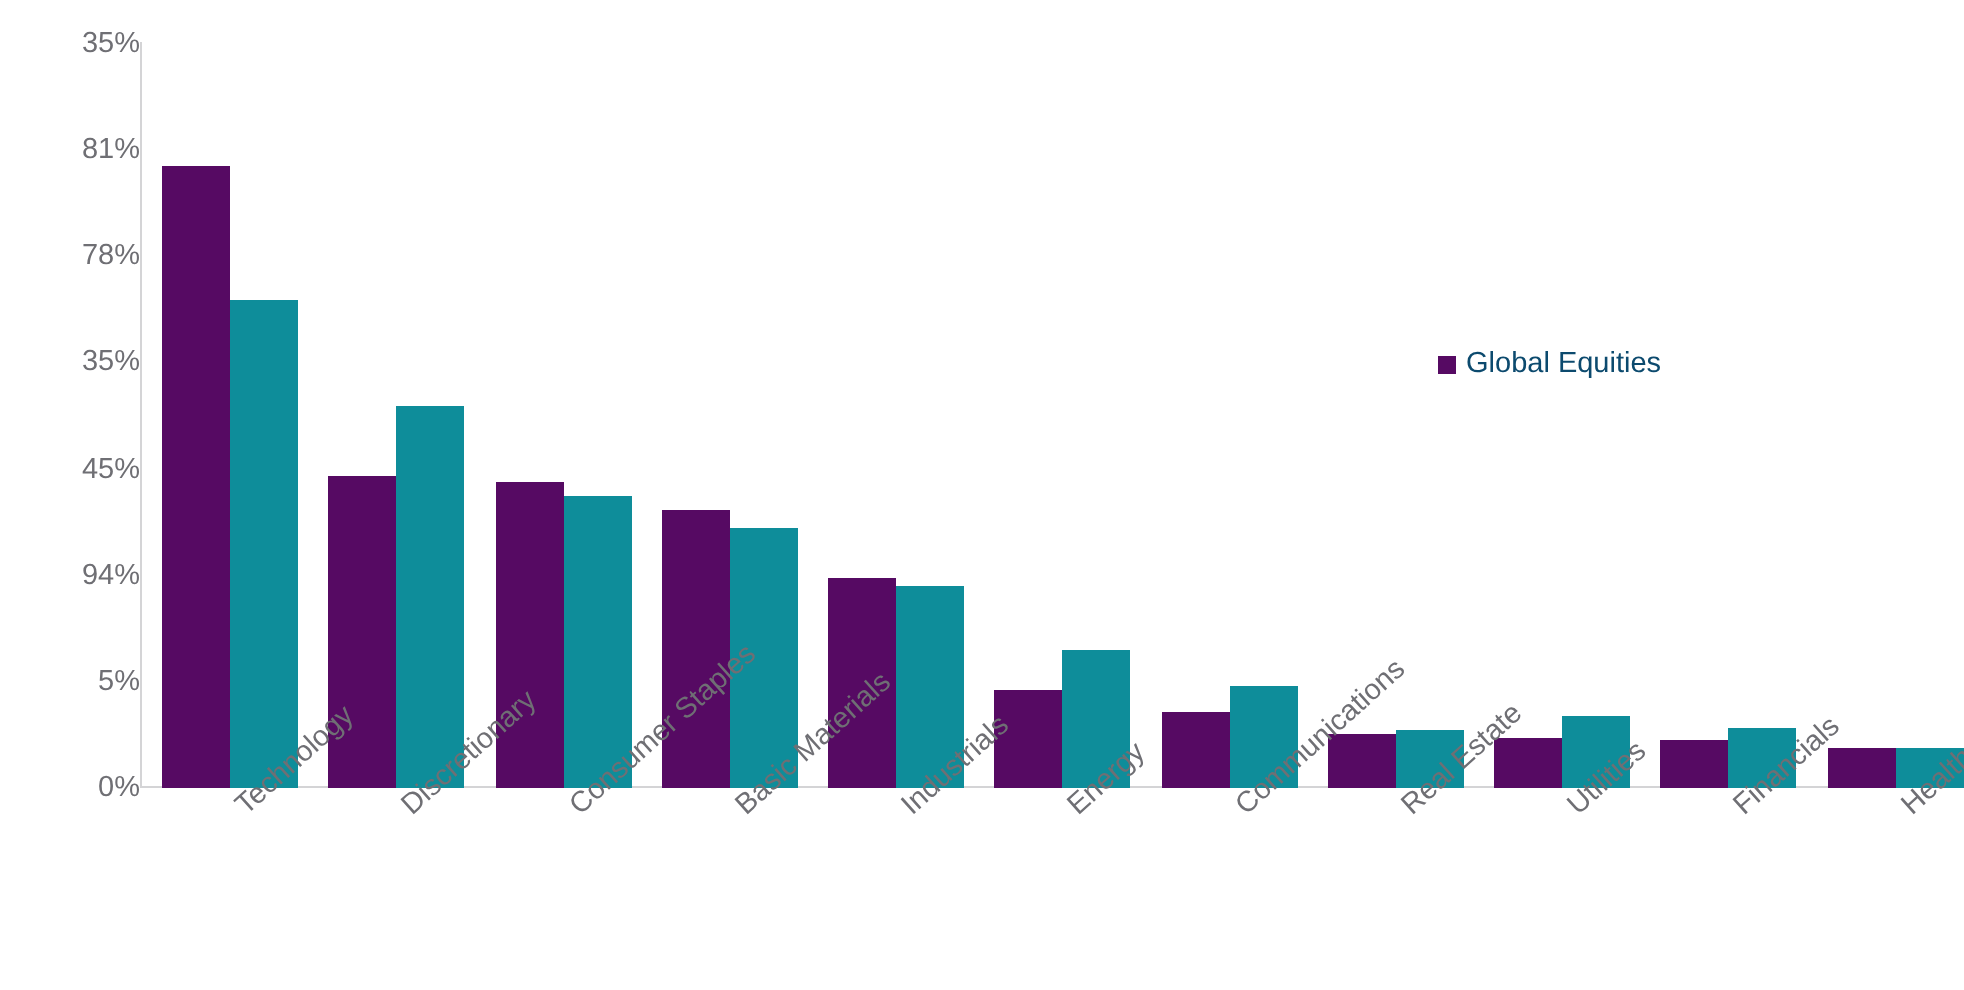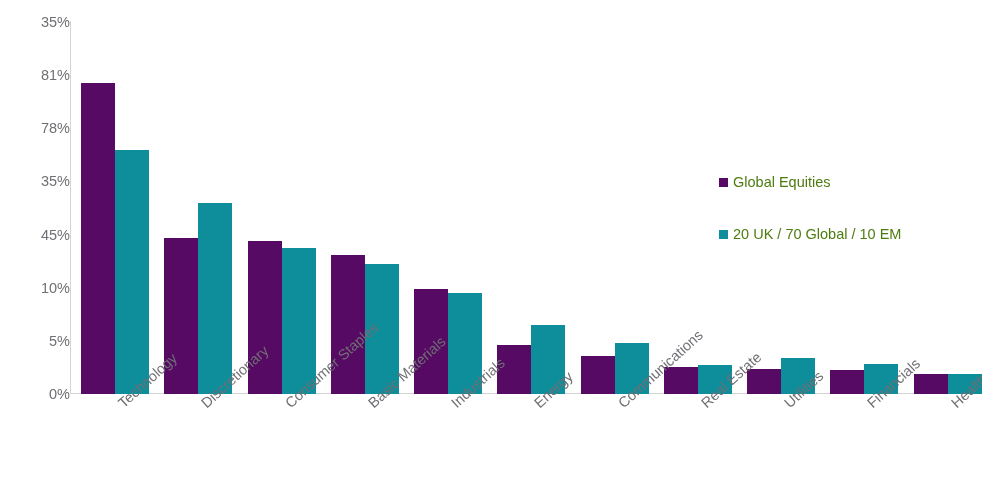--- a/index.html
+++ b/index.html
@@ -103,36 +103,36 @@
     margin-bottom: 36px;
   }
   .legend-swatch {
     width: 9px;
     height: 9px;
     margin-right: 5px;
     flex: 0 0 auto;
   }
   .legend-label {
     font-size: 14.5px;
-    color: #4d7c0f;
+    color: #0c4a6e;
     white-space: nowrap;
   }
 </style>
 </head>
 <body>
 
 <div id="chart-root">
 
   <div class="y-ticks-wrap">
       <div class="y-tick-label" style="top: 22px;">35%</div>
       <div class="y-tick-label" style="top: 75.1429px;">81%</div>
       <div class="y-tick-label" style="top: 128.286px;">78%</div>
       <div class="y-tick-label" style="top: 181.429px;">35%</div>
       <div class="y-tick-label" style="top: 234.571px;">45%</div>
-      <div class="y-tick-label" style="top: 287.714px;">10%</div>
+      <div class="y-tick-label" style="top: 287.714px;">94%</div>
       <div class="y-tick-label" style="top: 340.857px;">5%</div>
       <div class="y-tick-label" style="top: 394px;">0%</div>
     </div>
 
   <div class="y-axis-line"></div>
   <div class="x-axis-line"></div>
 
   <div class="plot-area">
       <div class="bar-group" style="left: 10px; width: 68px;">
         <div class="bar purple" title="Global Equities — Technology: 29.3%" style="height: 311.417px; background: rgb(86, 10, 99);"></div>
@@ -177,24 +177,20 @@
       <div class="bar-group" style="left: 842.727px; width: 68px;">
         <div class="bar purple" title="Global Equities — Health Care: 1.9%" style="height: 20.1943px; background: rgb(86, 10, 99);"></div>
         <div class="bar teal" title="20 UK / 70 Global / 10 EM — Health Care: 1.9%" style="height: 20.1943px; background: rgb(14, 141, 154);"></div>
       </div>
     </div>
 
   <div class="legend">
       <div class="legend-item">
         <span class="legend-swatch" style="background: rgb(86, 10, 99);"></span>
         <span class="legend-label">Global Equities</span>
-      </div>
-      <div class="legend-item">
-        <span class="legend-swatch" style="background: rgb(14, 141, 154);"></span>
-        <span class="legend-label">20 UK / 70 Global / 10 EM</span>
       </div>
     </div>
 
 <div class="x-label" style="left: 102px;"><span>Technology</span></div>
     <div class="x-label" style="left: 185.273px;"><span>Discretionary</span></div>
     <div class="x-label" style="left: 268.545px;"><span>Consumer Staples</span></div>
     <div class="x-label" style="left: 351.818px;"><span>Basic Materials</span></div>
     <div class="x-label" style="left: 435.091px;"><span>Industrials</span></div>
     <div class="x-label" style="left: 518.364px;"><span>Energy</span></div>
     <div class="x-label" style="left: 601.636px;"><span>Communications</span></div>

